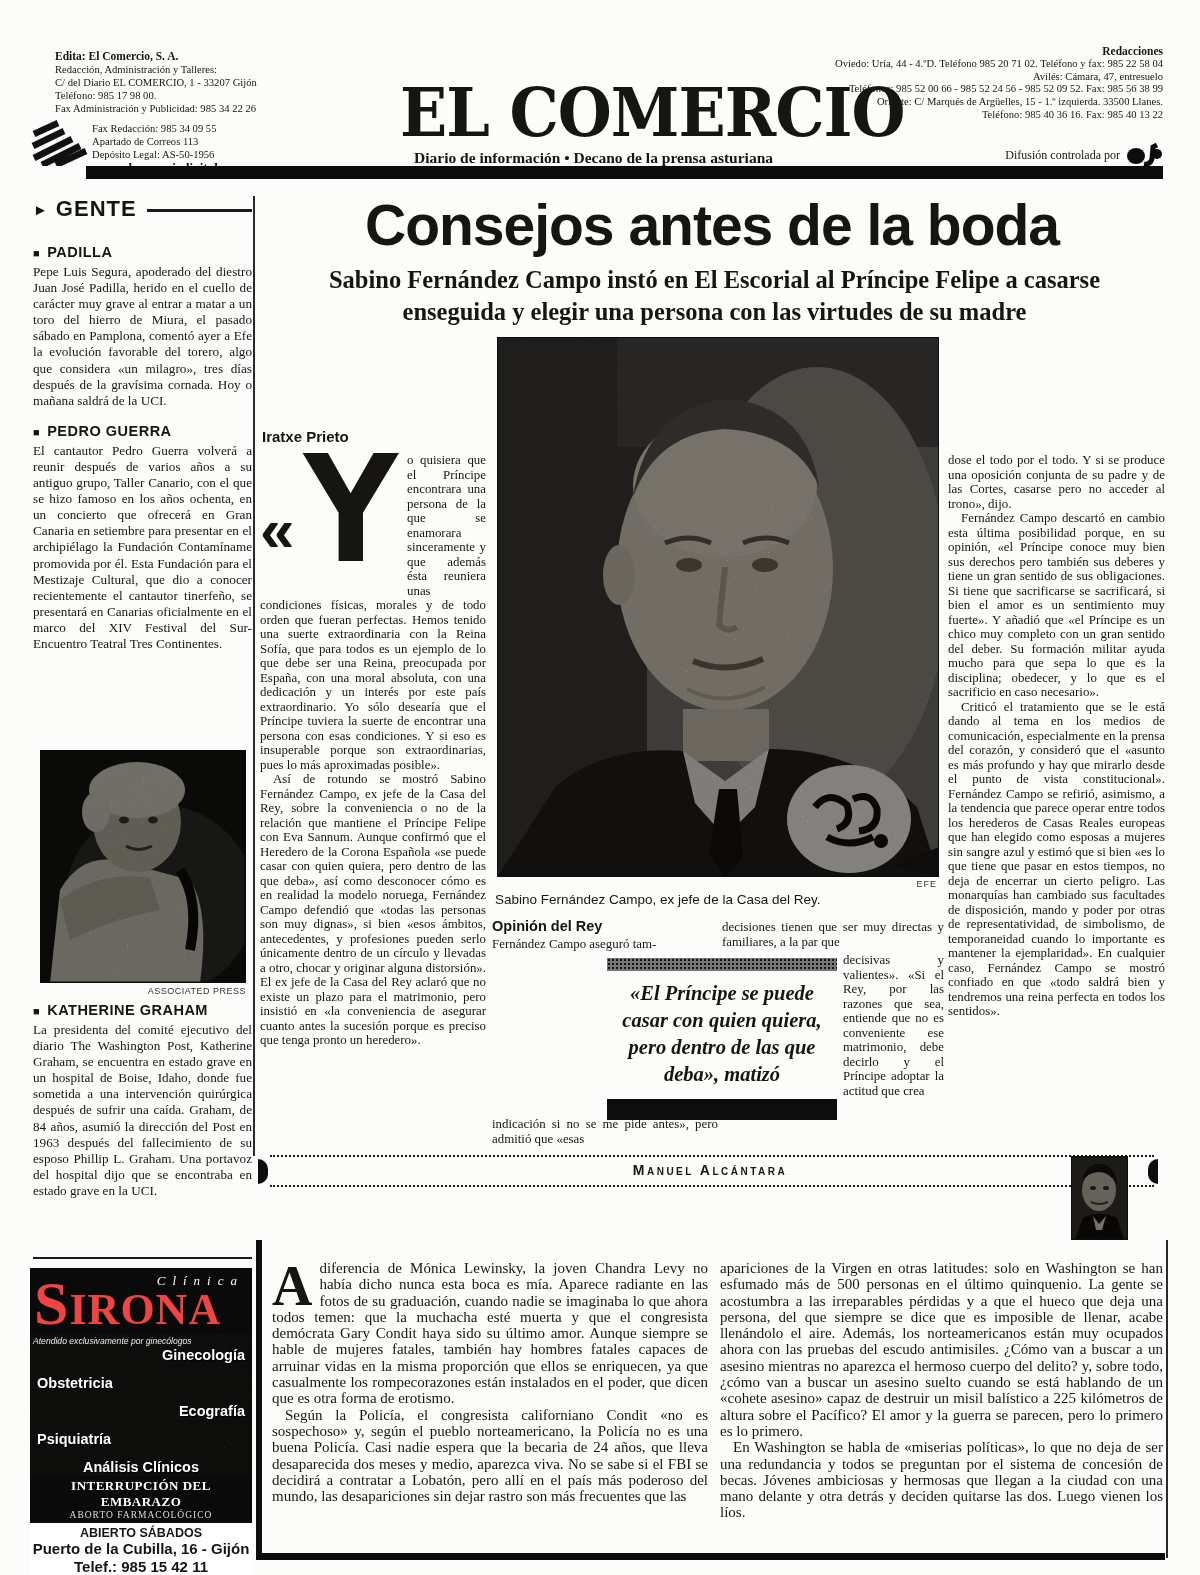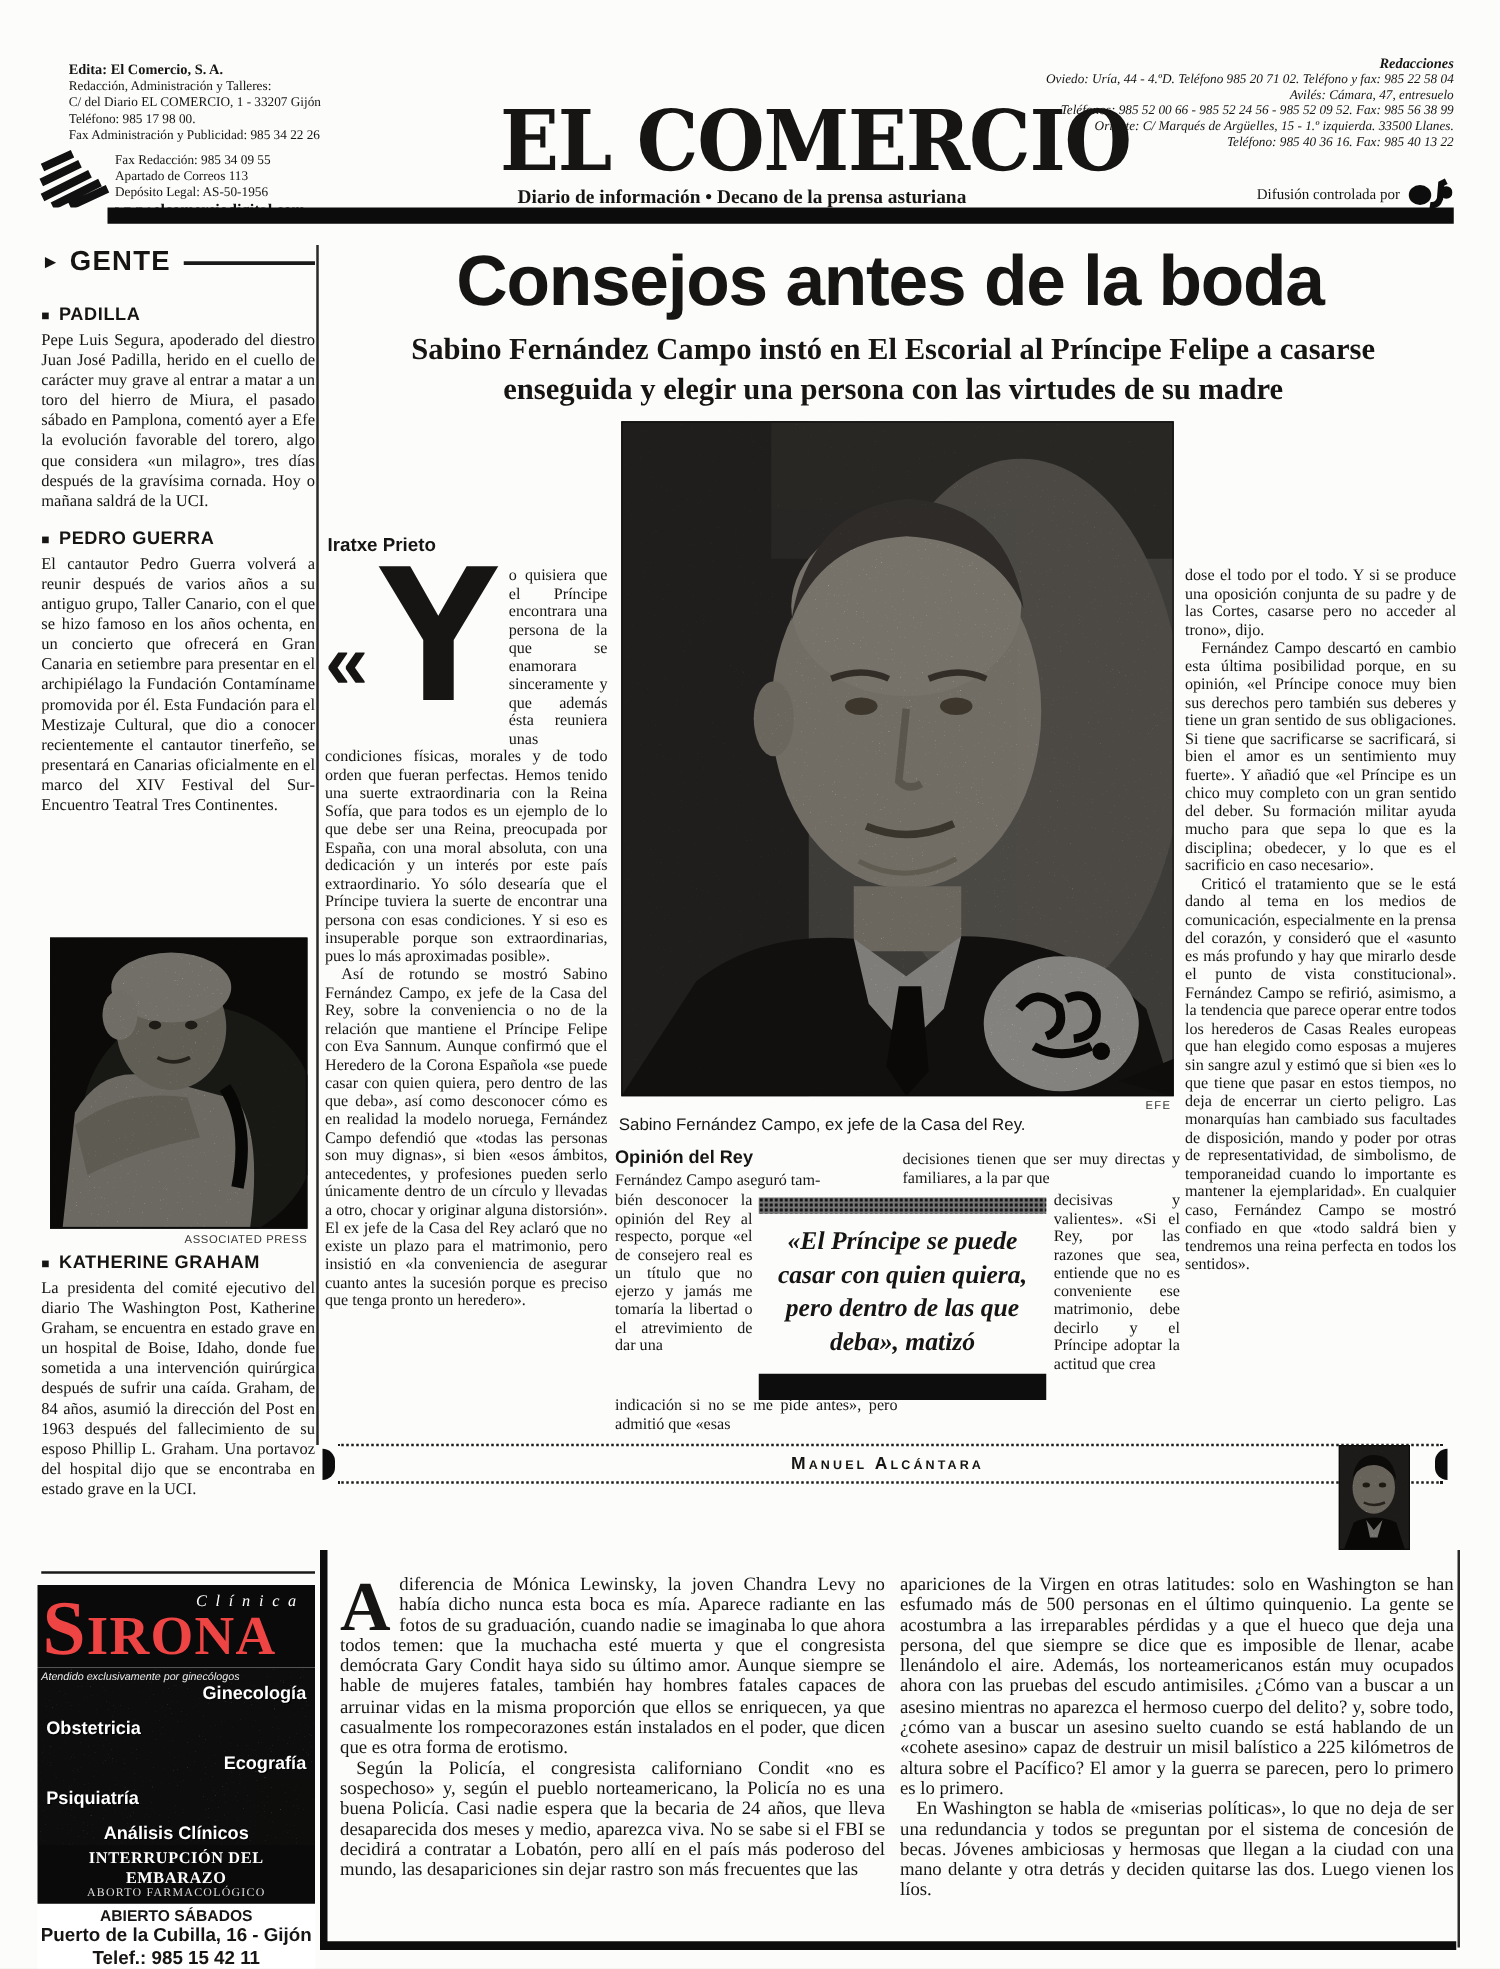--- a/index.html
+++ b/index.html
@@ -112,21 +112,21 @@
   <div class="abs edita" style="left:92px;top:122px;width:260px;">
     <div>Fax Redacción: 985 34 09 55</div>
     <div>Apartado de Correos 113</div>
     <div>Depósito Legal: AS-50-1956</div>
     <div class="b" style="font-size:13px;">www.elcomerciodigital.com</div>
   </div>
 
   <div class="abs masthead" style="left:400px;top:80px;">EL COMERCIO</div>
   <div class="abs tagline" style="left:414px;top:149px;">Diario de información • Decano de la prensa asturiana</div>
 
-  <div class="abs redac" style="right:37px;top:45px;width:540px;font-style:italic;">
+  <div class="abs redac" style="right:37px;top:45px;width:540px;">
     <div class="hd">Redacciones</div>
     <div>Oviedo: Uría, 44 - 4.ºD. Teléfono 985 20 71 02. Teléfono y fax: 985 22 58 04</div>
     <div>Avilés: Cámara, 47, entresuelo</div>
     <div>Teléfonos: 985 52 00 66 - 985 52 24 56 - 985 52 09 52. Fax: 985 56 38 99</div>
     <div>Oriente: C/ Marqués de Argüelles, 15 - 1.º izquierda. 33500 Llanes.</div>
     <div>Teléfono: 985 40 36 16. Fax: 985 40 13 22</div>
   </div>
   <div class="abs" style="right:80px;top:148px;font-size:12px;">Difusión controlada por</div>
   <svg class="abs" style="right:38px;top:141px;" width="36" height="27" viewBox="0 0 36 27">
     <ellipse cx="10" cy="15" rx="9" ry="8" fill="#0d0d0d"></ellipse>
@@ -245,21 +245,20 @@
     <circle cx="384" cy="504" r="7" fill="#12100d"></circle>
     <path d="M398,528 L442,540 L442,510 Z" fill="#1b1916"></path>
     <rect width="442" height="540" filter="url(#noise)" opacity="0.45"></rect>
     <rect x="0" y="0" width="442" height="540" fill="none" stroke="#0c0c0c" stroke-width="2"></rect>
   </svg>
   <div class="abs credit" style="left:497px;top:879px;width:440px;letter-spacing:1px;">EFE</div>
   <div class="abs caption" style="left:495px;top:892px;width:445px;">Sabino Fernández Campo, ex jefe de la Casa del Rey.</div>
 
   <div class="abs op-head" style="left:492px;top:918px;">Opinión del Rey</div>
   <div class="abs body-col just col" style="left:492px;top:937px;width:226px;height:16px;">Fernández Campo aseguró tam-</div>
-  <div class="abs body-col just col" style="left:492px;top:953px;width:110px;height:162px;">bién desconocer la opinión del Rey al respecto, porque «el de consejero real es un título que no ejerzo y jamás me tomaría la libertad o el atrevimiento de dar una</div>
   <div class="abs body-col just col" style="left:492px;top:1117px;width:226px;height:40px;">indicación si no se me pide antes», pero admitió que «esas</div>
   <div class="abs body-col just col" style="left:722px;top:920px;width:222px;height:33px;">decisiones tienen que ser muy directas y familiares, a la par que</div>
   <div class="abs body-col just col" style="left:843px;top:953px;width:101px;height:162px;">decisivas y valientes». «Si el Rey, por las razones que sea, entiende que no es conveniente ese matrimonio, debe decirlo y el Príncipe adoptar la actitud que crea</div>
 
   <div class="abs pq" style="left:607px;top:958px;width:230px;">
     <div class="pq-dots"></div>
     <div class="pq-text">«El Príncipe se puede casar con quien quiera, pero dentro de las que deba», matizó</div>
     <div class="pq-bar"></div>
   </div>
 

